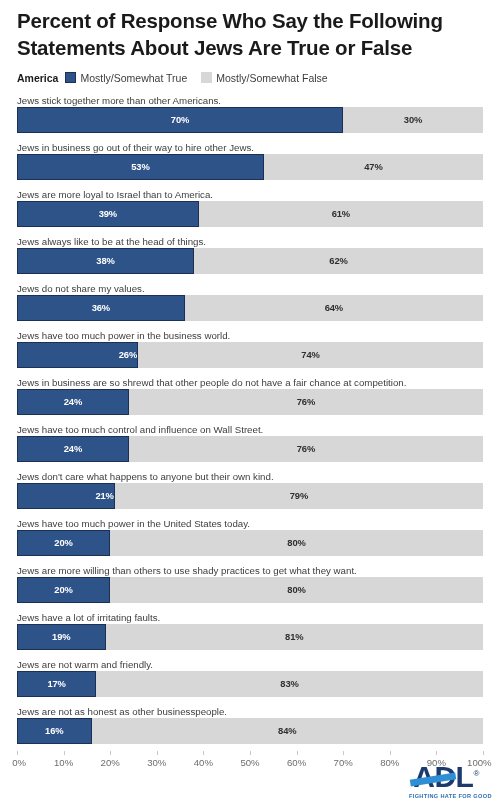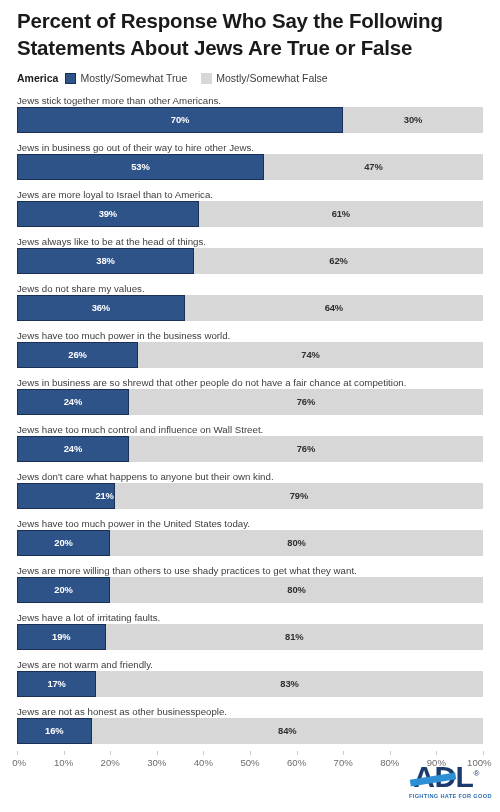--- a/index.html
+++ b/index.html
@@ -41,21 +41,21 @@
     height: 14px;
   }
   .legend-title {
     font-size: 10.5px;
     font-weight: bold;
     color: #1a1a1a;
     margin-right: 7px;
   }
   .legend-item {
     display: flex;
-    align-items: flex-end;
+    align-items: flex-start;
     margin-right: 14px;
   }
   .legend-swatch {
     width: 11px;
     height: 11px;
     margin-right: 4px;
     flex: 0 0 auto;
   }
   .legend-swatch.true-sw {
     background: #2e5389;
@@ -258,21 +258,21 @@
             <span class="seg-val">36%</span>
           </div>
           <div class="seg seg-false" style="width: 64%;">
             <span class="seg-val">64%</span>
           </div>
         </div>
       </div>
       <div class="row">
         <div class="row-label">Jews have too much power in the business world.</div>
         <div class="bar-track">
-          <div class="seg seg-true" style="width: 26%;">
+          <div class="seg seg-true" style="width: 26%; justify-content: flex-end;">
             <span class="seg-val">26%</span>
           </div>
           <div class="seg seg-false" style="width: 74%; border-radius: 11px;">
             <span class="seg-val">74%</span>
           </div>
         </div>
       </div>
       <div class="row">
         <div class="row-label">Jews in business are so shrewd that other people do not have a fair chance at competition.</div>
         <div class="bar-track">

